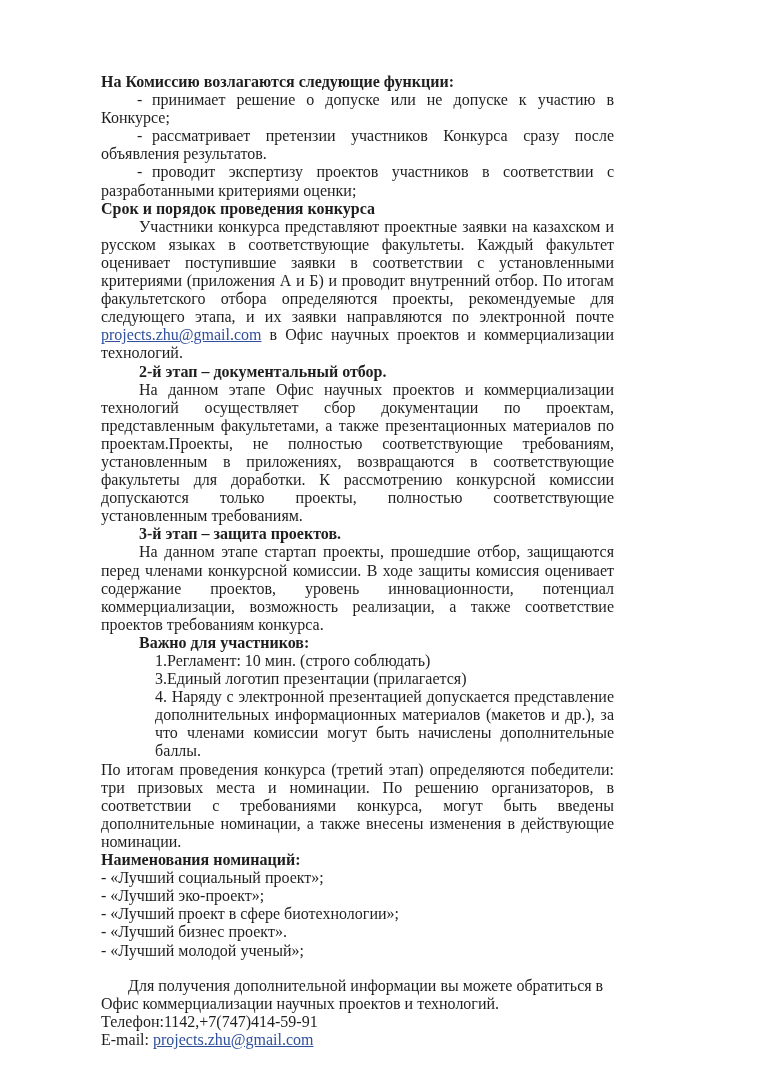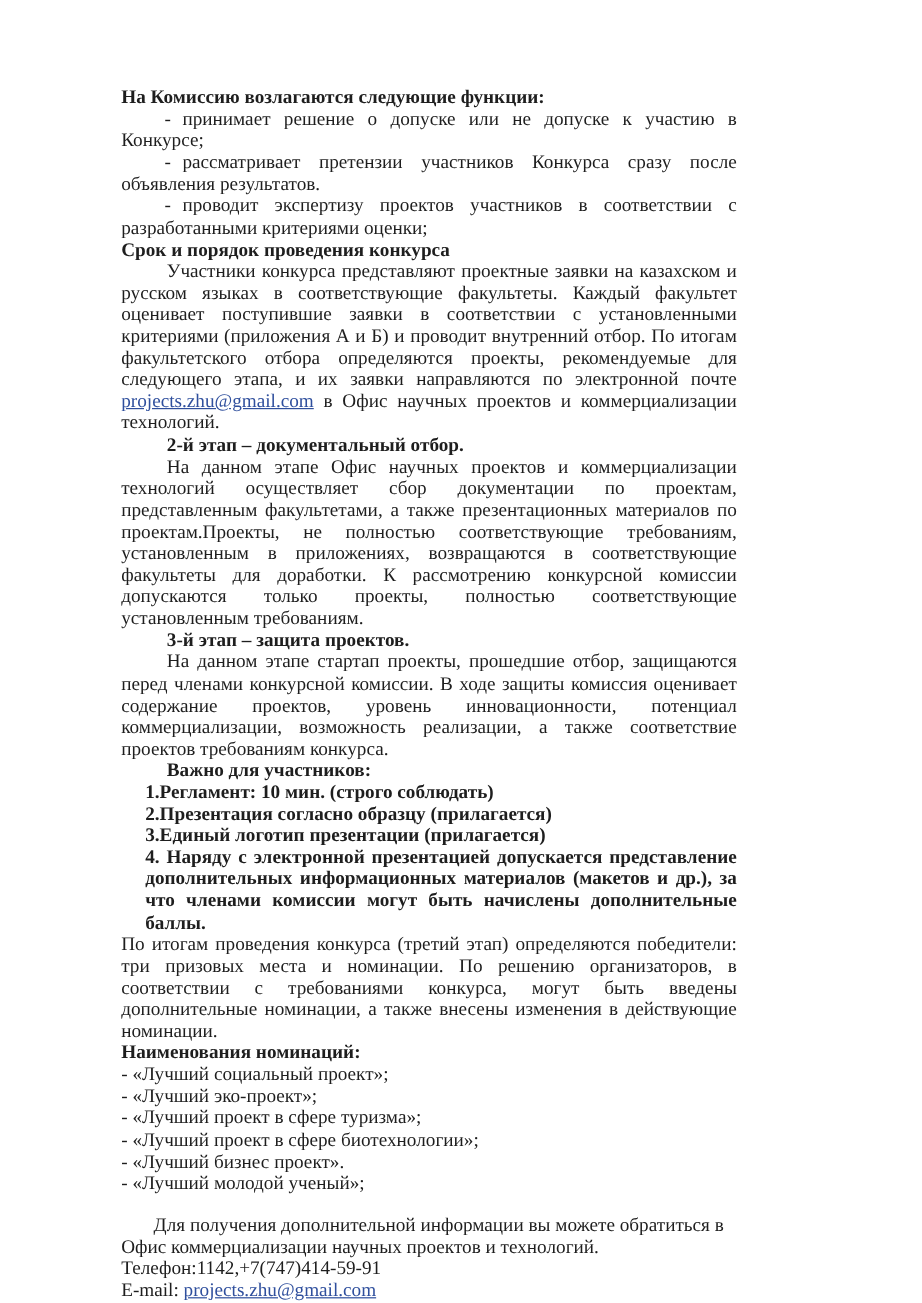--- a/index.html
+++ b/index.html
@@ -27,21 +27,21 @@
     background: var(--page_bg);
   }
   p {
     margin: 0;
     font-size: 16px;
     line-height: 18.1px;
   }
   .h { font-weight: bold; }
   .just { text-align: justify; }
   .ind { text-indent: 38px; }
-  .num { margin-left: 20px; font-weight: bold; }
+  .num { margin-left: 54px; }
   .dash-item { text-align: justify; text-indent: 36px; }
   .dash-marker { display: inline-block; width: 15px; text-indent: 0; }
   .contact { text-indent: 27px; }
   .spacer { height: 17px; }
   a.link {
     color: var(--link_color);
     text-decoration: underline;
     cursor: pointer;
   }
 </style>
@@ -68,31 +68,29 @@
 
   <p class="just ind">На данном этапе Офис научных проектов и коммерциализации технологий осуществляет сбор документации по проектам, представленным факультетами, а также презентационных материалов по проектам.Проекты, не полностью соответствующие требованиям, установленным в приложениях, возвращаются в соответствующие факультеты для доработки. К рассмотрению конкурсной комиссии допускаются только проекты, полностью соответствующие установленным требованиям.</p>
 
   <p class="h ind">3-й этап – защита проектов.</p>
 
   <p class="just ind">На данном этапе стартап проекты, прошедшие отбор, защищаются перед членами конкурсной комиссии. В ходе защиты комиссия оценивает содержание проектов, уровень инновационности, потенциал коммерциализации, возможность реализации, а также соответствие проектов требованиям конкурса.</p>
 
   <p class="h ind">Важно для участников:</p>
 
   <p class="num">1.Регламент: 10 мин. (строго соблюдать)</p>
-  <p class="num">2.Презентация согласно образцу (прилагается)</p>
   <p class="num">3.Единый логотип презентации (прилагается)</p>
   <p class="num just">4. Наряду с электронной презентацией допускается представление дополнительных информационных материалов (макетов и др.), за что членами комиссии могут быть начислены дополнительные баллы.</p>
 
   <p class="just">По итогам проведения конкурса (третий этап) определяются победители: три призовых места и номинации. По решению организаторов, в соответствии с требованиями конкурса, могут быть введены дополнительные номинации, а также внесены изменения в действующие номинации.</p>
 
   <p class="h">Наименования номинаций:</p>
 
   <p>- «Лучший социальный проект»;</p>
   <p>- «Лучший эко-проект»;</p>
-  <p>- «Лучший проект в сфере туризма»;</p>
   <p>- «Лучший проект в сфере биотехнологии»;</p>
   <p>- «Лучший бизнес проект».</p>
   <p>- «Лучший молодой ученый»;</p>
 
   <div class="spacer"></div>
 
   <p class="contact">Для получения дополнительной информации вы можете обратиться в Офис коммерциализации научных проектов и технологий.</p>
 
   <p>Телефон:1142,+7(747)414-59-91</p>
 

